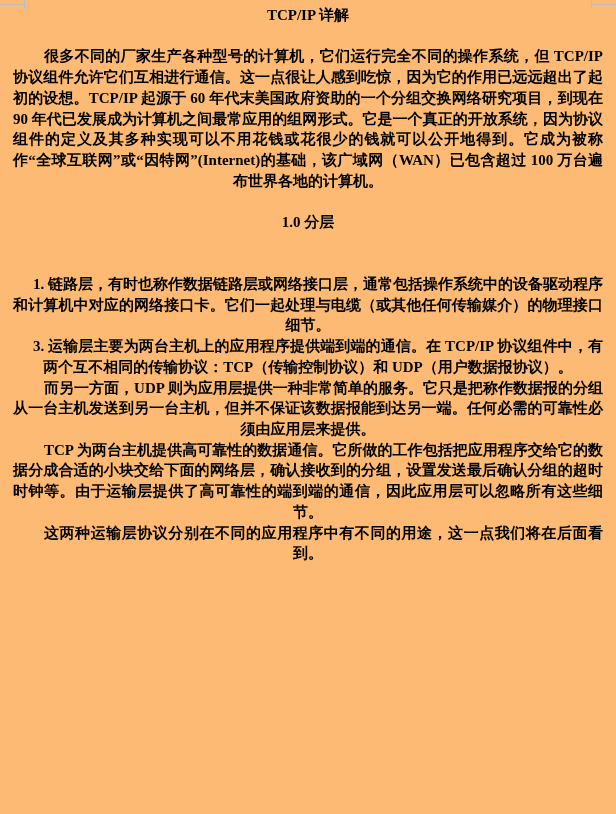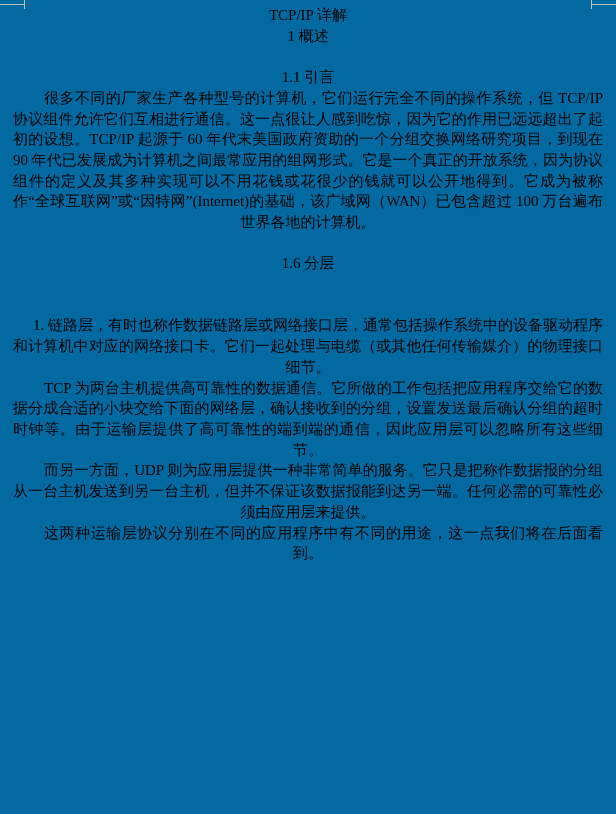--- a/index.html
+++ b/index.html
@@ -4,26 +4,27 @@
 <style>
   html, body {
     margin: 0;
     padding: 0;
     background: #ffffff;
   }
   .page {
     position: relative;
     width: 616px;
     height: 814px;
-    background: #0369a1;
+    background: #fdba74;
     color: #000000;
     font-family: "Liberation Serif", "DejaVu Serif", serif;
     font-size: 15px;
     line-height: 20.7px;
     overflow: hidden;
+    font-weight: bold;
   }
   .content {
     padding: 5px 13px 0 13px;
   }
   .content p {
     margin: 0;
     text-align: justify;
     text-align-last: center;
     word-break: break-all;
   }
@@ -57,37 +58,36 @@
 <div class="page">
 
   <div class="mark mark-tl-h"></div>
   <div class="mark mark-tl-v"></div>
   <div class="mark mark-tr-h"></div>
   <div class="mark mark-tr-v"></div>
 
   <div class="content">
 
     <p class="heading">TCP/IP 详解</p>
-    <p class="heading">1  概述</p>
 
     <div class="blank-line"></div>
 
-    <p class="heading">1.1 引言</p>
     <p class="para">很多不同的厂家生产各种型号的计算机，它们运行完全不同的操作系统，但 TCP/IP 协议组件允许它们互相进行通信。这一点很让人感到吃惊，因为它的作用已远远超出了起初的设想。TCP/IP 起源于 60 年代末美国政府资助的一个分组交换网络研究项目，到现在 90 年代已发展成为计算机之间最常应用的组网形式。它是一个真正的开放系统，因为协议组件的定义及其多种实现可以不用花钱或花很少的钱就可以公开地得到。它成为被称作“全球互联网”或“因特网”(Internet)的基础，该广域网（WAN）已包含超过 100 万台遍布世界各地的计算机。</p>
 
     <div class="blank-line"></div>
 
-    <p class="heading">1.6 分层</p>
+    <p class="heading">1.0 分层</p>
 
     <div class="blank-line"></div>
 
 
     <div class="blank-line"></div>
 
 
     <p class="list-item">1. 链路层，有时也称作数据链路层或网络接口层，通常包括操作系统中的设备驱动程序和计算机中对应的网络接口卡。它们一起处理与电缆（或其他任何传输媒介）的物理接口细节。</p>
+    <p class="list-item">3. 运输层主要为两台主机上的应用程序提供端到端的通信。在 TCP/IP 协议组件中，有两个互不相同的传输协议：TCP（传输控制协议）和 UDP（用户数据报协议）。</p>
 
+    <p class="para">而另一方面，UDP 则为应用层提供一种非常简单的服务。它只是把称作数据报的分组从一台主机发送到另一台主机，但并不保证该数据报能到达另一端。任何必需的可靠性必须由应用层来提供。</p>
     <p class="para">TCP 为两台主机提供高可靠性的数据通信。它所做的工作包括把应用程序交给它的数据分成合适的小块交给下面的网络层，确认接收到的分组，设置发送最后确认分组的超时时钟等。由于运输层提供了高可靠性的端到端的通信，因此应用层可以忽略所有这些细节。</p>
-    <p class="para">而另一方面，UDP 则为应用层提供一种非常简单的服务。它只是把称作数据报的分组从一台主机发送到另一台主机，但并不保证该数据报能到达另一端。任何必需的可靠性必须由应用层来提供。</p>
     <p class="para">这两种运输层协议分别在不同的应用程序中有不同的用途，这一点我们将在后面看到。</p>
 
   </div>
 </div>
 
 </body></html>

